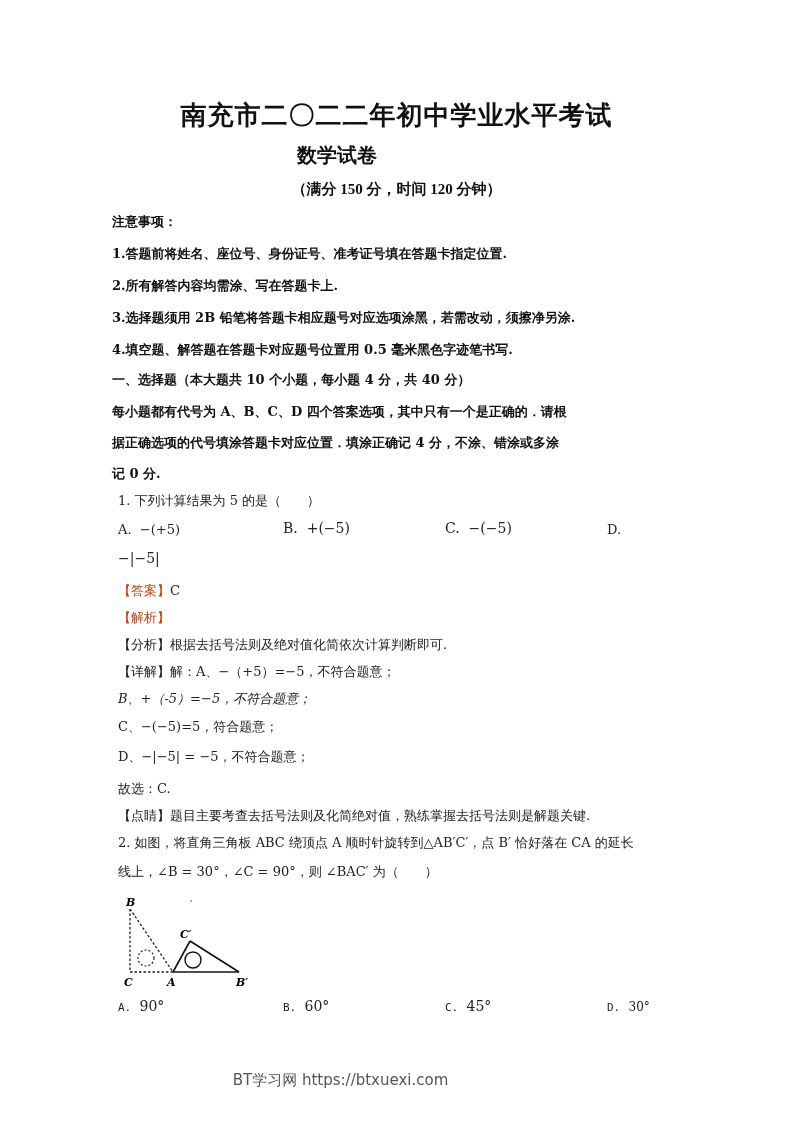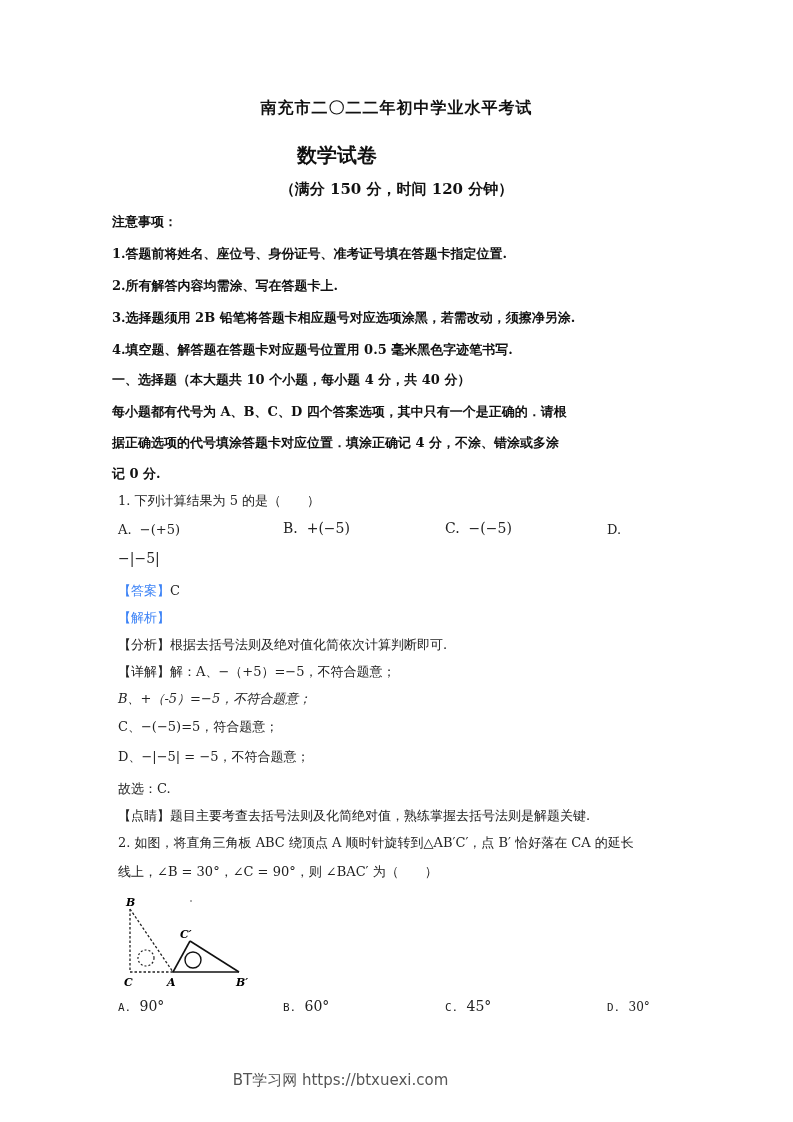--- a/index.html
+++ b/index.html
@@ -1,24 +1,24 @@
 <!DOCTYPE html>
 <html><head>
 <meta charset="utf-8">
 <style>
   html, body { margin:0; padding:0; background:#ffffff; }
   body { width:793px; height:1122px; position:relative; overflow:hidden;
          font-family:"DejaVu Serif","Liberation Serif",serif; color:#111; }
   .abs { position:absolute; white-space:nowrap; }
-  .title { left:0; width:793px; text-align:center; font-weight:bold; font-size:16px; top:98px; letter-spacing:1px; }
+  .title { left:0; width:793px; text-align:center; font-weight:bold; font-size:26px; top:98px; letter-spacing:1px; }
   .subtitle { left:0; width:674px; text-align:center; font-weight:bold; font-size:20px; top:142px; }
-  .score { left:0; width:793px; text-align:center; font-weight:bold; font-size:15px; top:180px; }
+  .score { left:0; width:793px; text-align:center; font-weight:bold; font-size:15px; top:180px;font-family:Liberation Serif, serif; }
   .bold { font-weight:bold; font-size:13px; }
   .norm { font-size:13px; color:#222; }
-  .blue { color:#3b82f6; }
+  .blue { color:#c2410c; }
   .watermark { left:0; width:681px; text-align:center; top:1071px; font-size:15px; color:#555;
                font-family:"DejaVu Sans","Liberation Sans",sans-serif; }
   .figure { left:118px; top:892px; width:150px; height:100px; }
 </style>
 </head>
 <body>
 
 <div>
 
   <div class="abs title">南充市二〇二二年初中学业水平考试</div>

